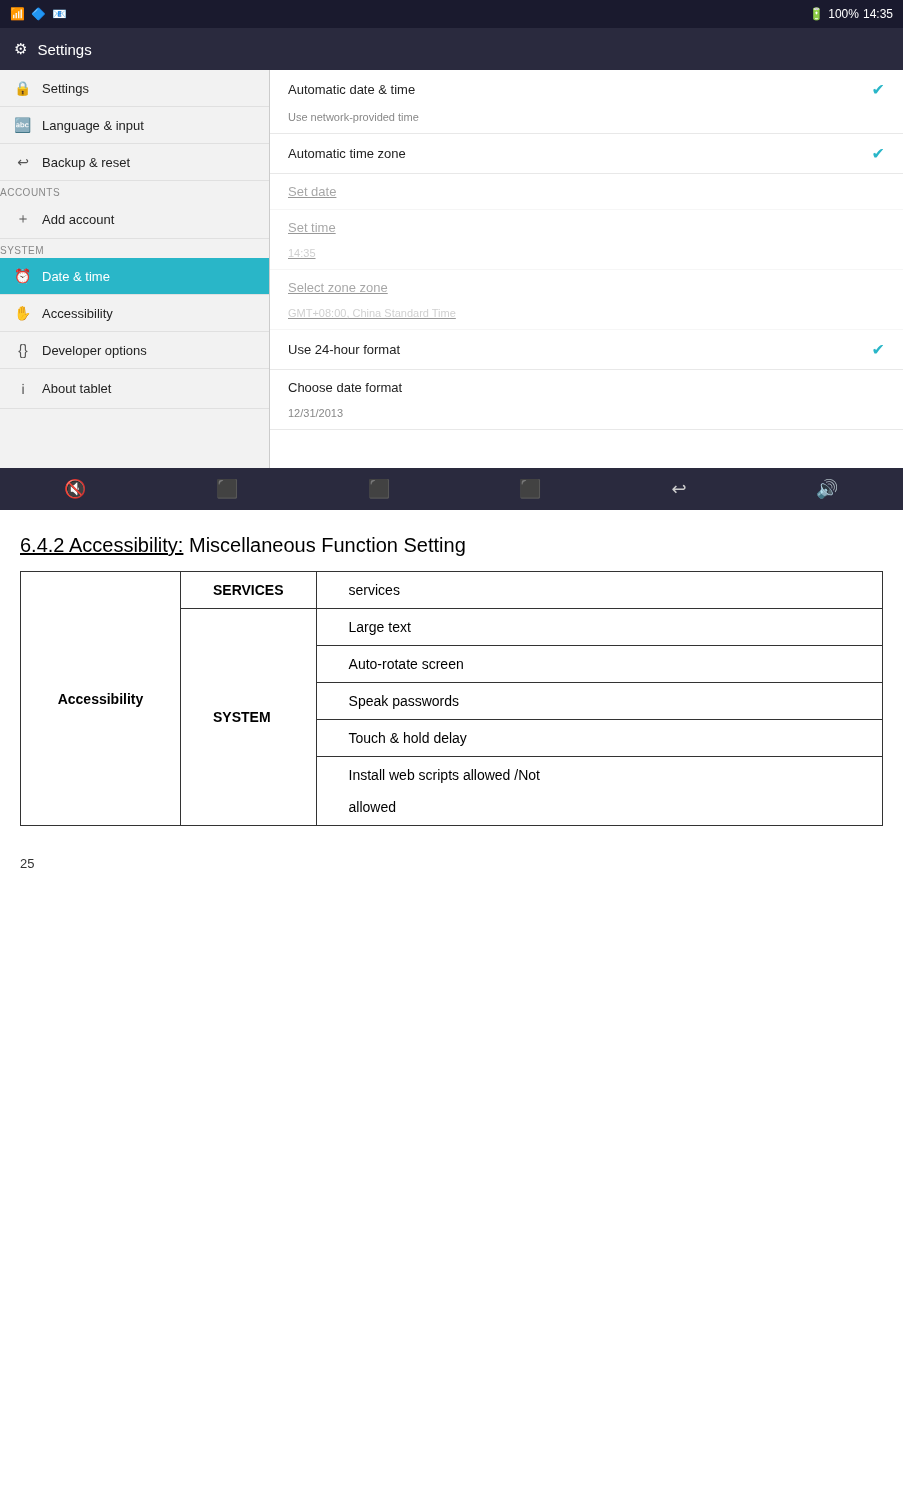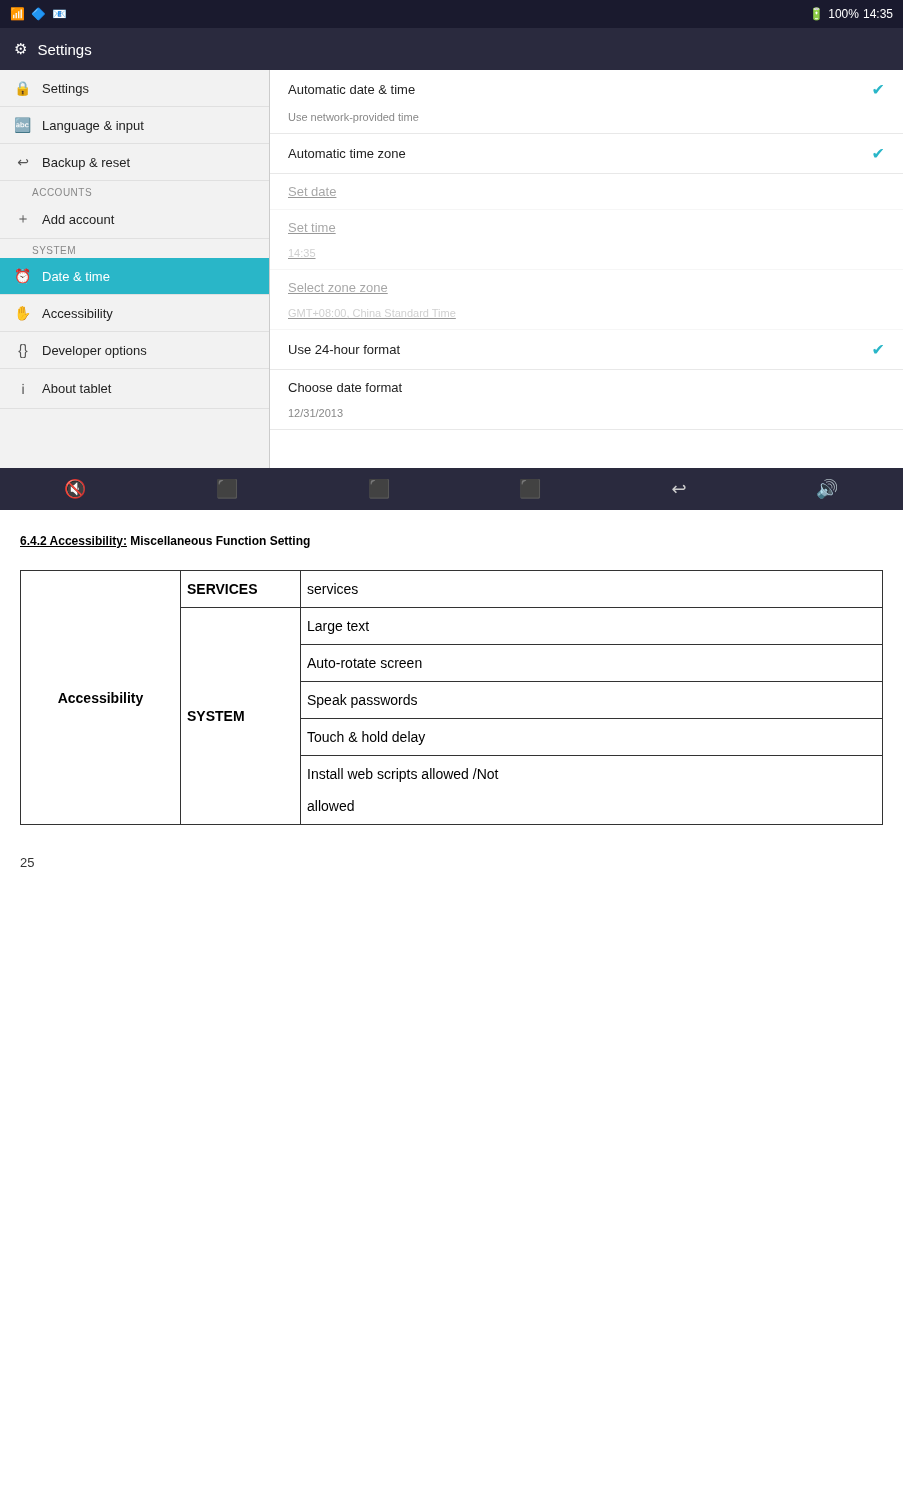--- a/index.html
+++ b/index.html
@@ -66,21 +66,21 @@
       width: 270px;
       background: #f2f2f2;
       border-right: 1px solid #ccc;
       overflow-y: auto;
       flex-shrink: 0;
     }
 
     .sidebar-section-label {
       font-size: 10px;
       color: #888;
-      padding: 6px 14px 2px 32px;
+      padding: 6px 14px 2px 0;
       text-transform: uppercase;
       letter-spacing: 0.5px;
     }
 
     .sidebar-item {
       display: flex;
       align-items: center;
       gap: 10px;
       padding: 10px 14px;
       cursor: pointer;
@@ -142,39 +142,39 @@
       color: #ccc;
       font-size: 18px;
     }
 
     
     .doc-content {
       padding: 24px 20px 40px 20px;
     }
 
     .section-heading {
-      font-size: 12px;
-      font-weight: bold;
-      margin-bottom: 22px;
+      font-size: 20px;
+      font-weight: normal;
+      margin-bottom: 14px;
       color: #000;
     }
     .section-heading .underline-part {
       text-decoration: underline;
     }
 
     
     .accessibility-table {
       width: 100%;
       border-collapse: collapse;
       border: 1.5px solid #333;
       margin-bottom: 30px;
     }
     .accessibility-table td, .accessibility-table th {
       border: 1.5px solid #333;
-      padding: 10px 6px;
+      padding: 10px 32px;
       vertical-align: middle;
       font-size: 14px;
     }
     .accessibility-label-cell {
       font-weight: bold;
       font-size: 15px;
       text-align: center;
       width: 160px;
     }
     .category-cell {

